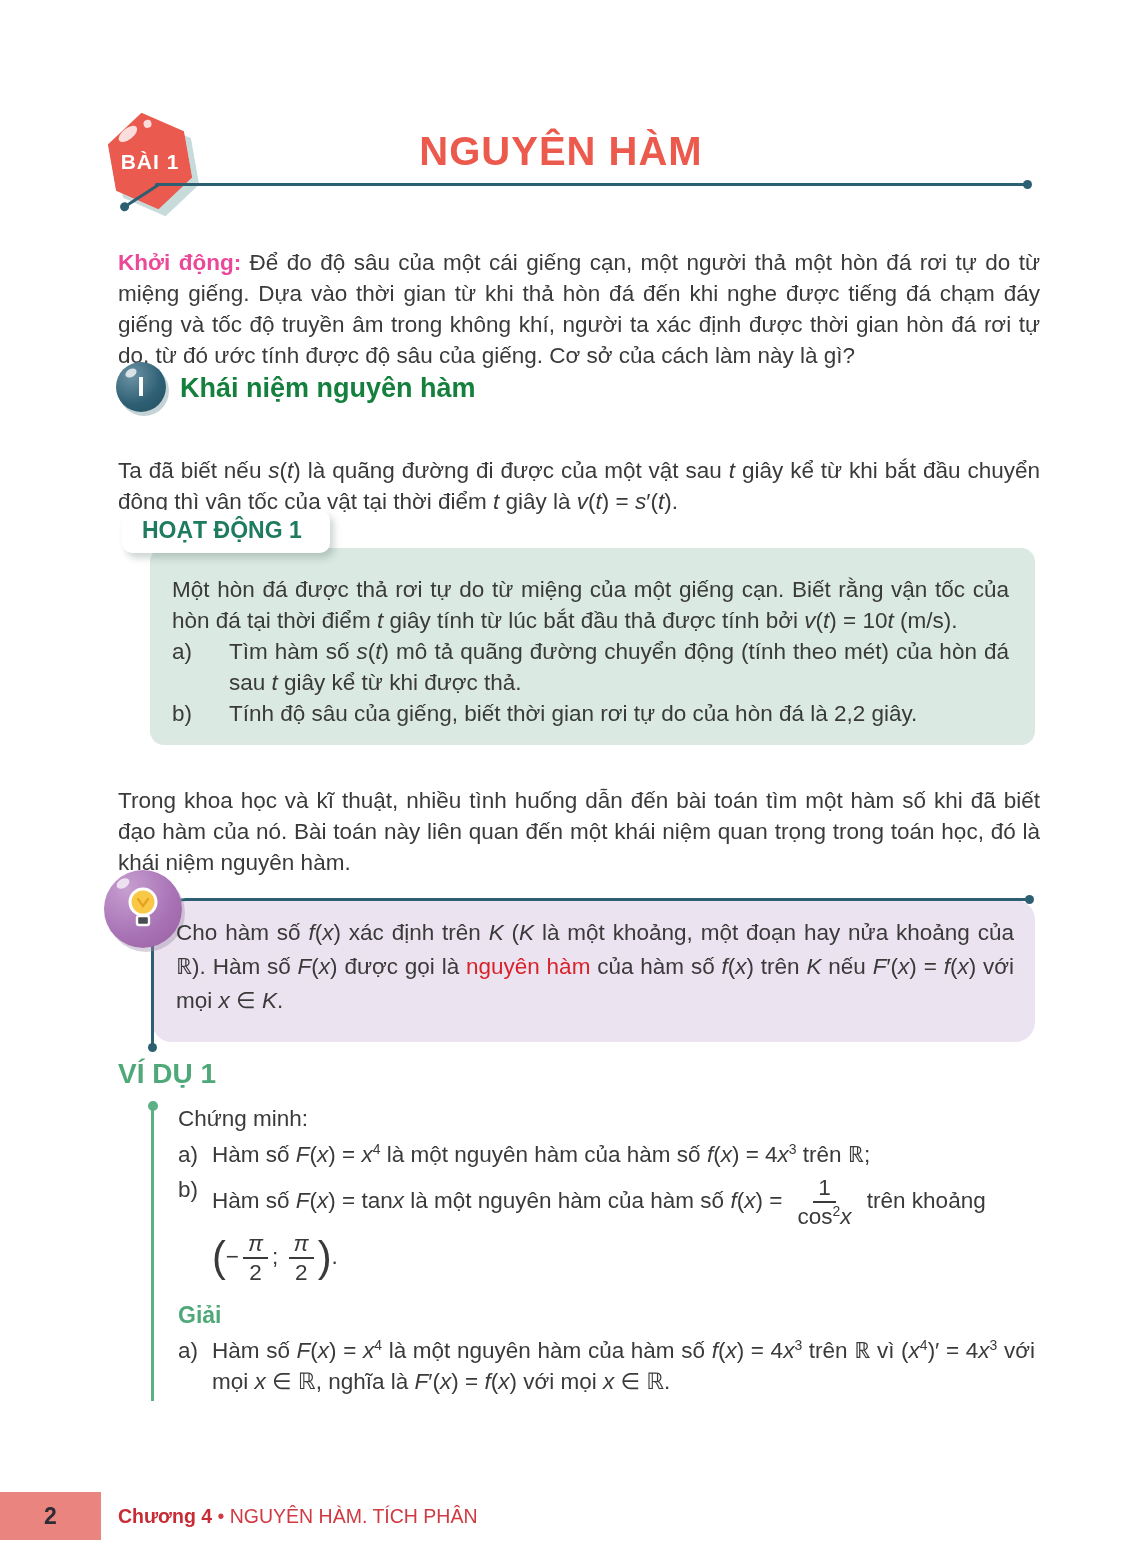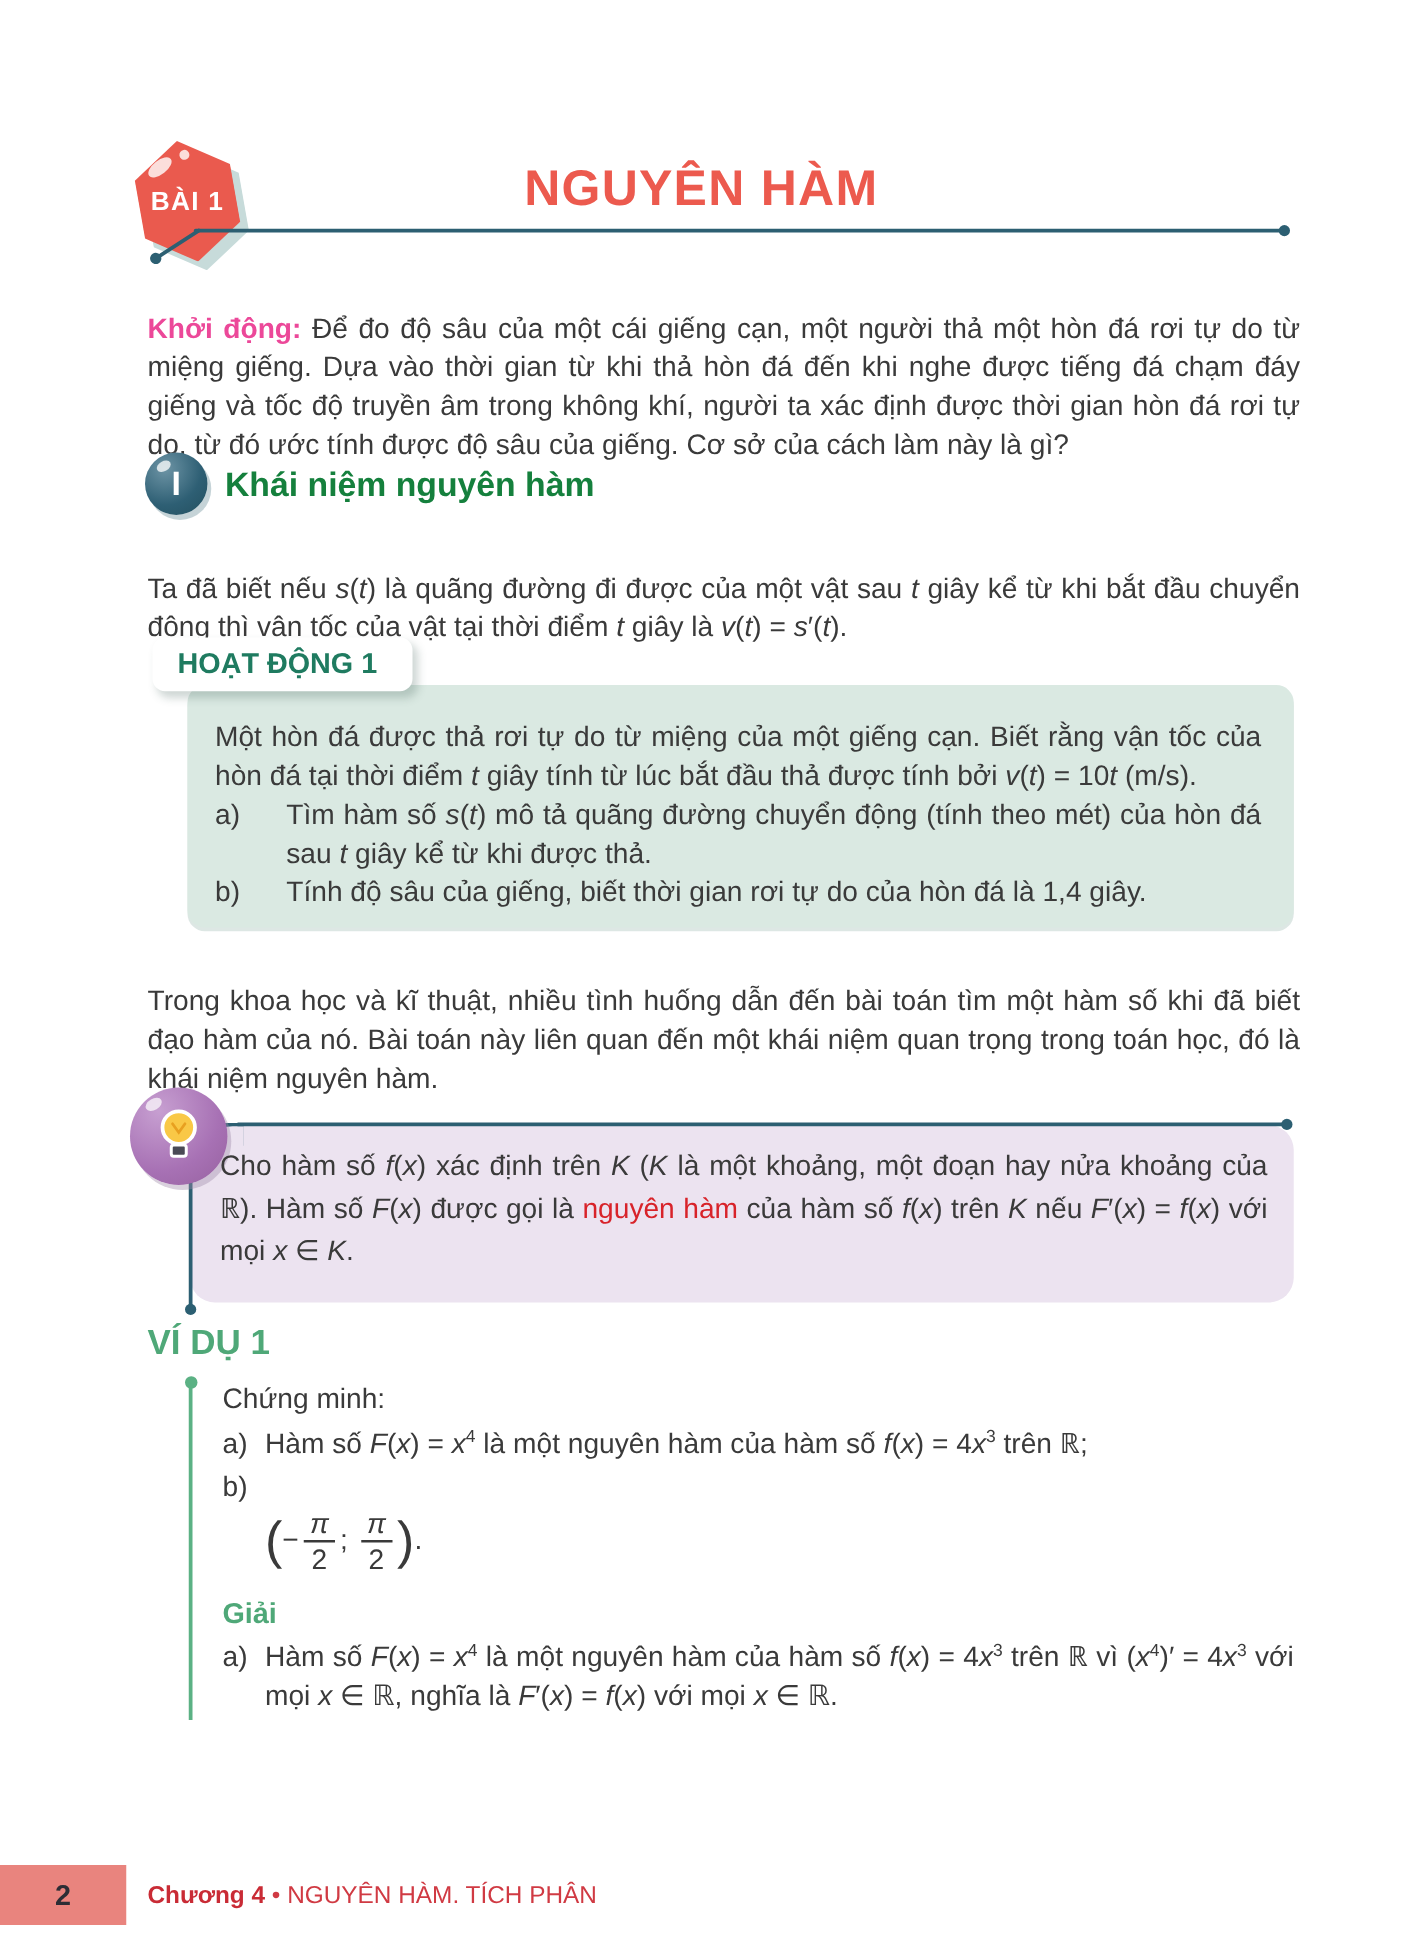--- a/index.html
+++ b/index.html
@@ -139,21 +139,21 @@
   <div class="act-tab">HOẠT ĐỘNG 1</div>
   <div class="act-box">
     <div class="act-inner">
       <div>Một hòn đá được thả rơi tự do từ miệng của một giếng cạn. Biết rằng vận tốc của hòn đá tại thời điểm <span class="i">t</span> giây tính từ lúc bắt đầu thả được tính bởi <span class="i">v</span>(<span class="i">t</span>) = 10<span class="i">t</span> (m/s).</div>
       <div class="act-item">
         <span class="act-marker">a)</span>
         <span class="act-text">Tìm hàm số <span class="i">s</span>(<span class="i">t</span>) mô tả quãng đường chuyển động (tính theo mét) của hòn đá sau <span class="i">t</span> giây kể từ khi được thả.</span>
       </div>
       <div class="act-item">
         <span class="act-marker">b)</span>
-        <span class="act-text">Tính độ sâu của giếng, biết thời gian rơi tự do của hòn đá là 1,4 giây.</span>
+        <span class="act-text">Tính độ sâu của giếng, biết thời gian rơi tự do của hòn đá là 2,2 giây.</span>
       </div>
     </div>
   </div>
 
   <p class="para p-transition">Trong khoa học và kĩ thuật, nhiều tình huống dẫn đến bài toán tìm một hàm số khi đã biết đạo hàm của nó. Bài toán này liên quan đến một khái niệm quan trọng trong toán học, đó là khái niệm nguyên hàm.</p>
 
   <div class="def-panel"></div>
   <div class="def-topline"></div>
   <div class="def-curve"></div>
   <div class="def-vline"></div>
@@ -168,21 +168,24 @@
 
   <div class="ex-label">VÍ DỤ 1</div>
   <div class="ex-body">
     <div class="ex-line">Chứng minh:</div>
     <div class="ex-item">
       <span class="ex-marker">a)</span>
       <span class="ex-text">Hàm số <span class="i">F</span>(<span class="i">x</span>) = <span class="i">x</span><span class="sup">4</span> là một nguyên hàm của hàm số <span class="i">f</span>(<span class="i">x</span>) = 4<span class="i">x</span><span class="sup">3</span> trên ℝ;</span>
     </div>
     <div class="ex-item">
       <span class="ex-marker">b)</span>
-      <span class="ex-text"><br>
+      <span class="ex-text"><span>Hàm số <span class="i">F</span>(<span class="i">x</span>) = tan<span class="i">x</span> là một nguyên hàm của hàm số <span class="i">f</span>(<span class="i">x</span>) = <span class="frac">
+              <span class="num">1</span>
+              <span class="den">cos<span class="sup">2</span><span class="i">x</span></span>
+            </span> trên khoảng</span><br>
         <span><span class="bigp">(</span>−<span class="frac">
               <span class="num"><span class="i">π</span></span>
               <span class="den">2</span>
             </span>; <span class="frac">
               <span class="num"><span class="i">π</span></span>
               <span class="den">2</span>
             </span><span class="bigp">)</span>.</span>
       </span>
     </div>
     <div class="giai">Giải</div>

